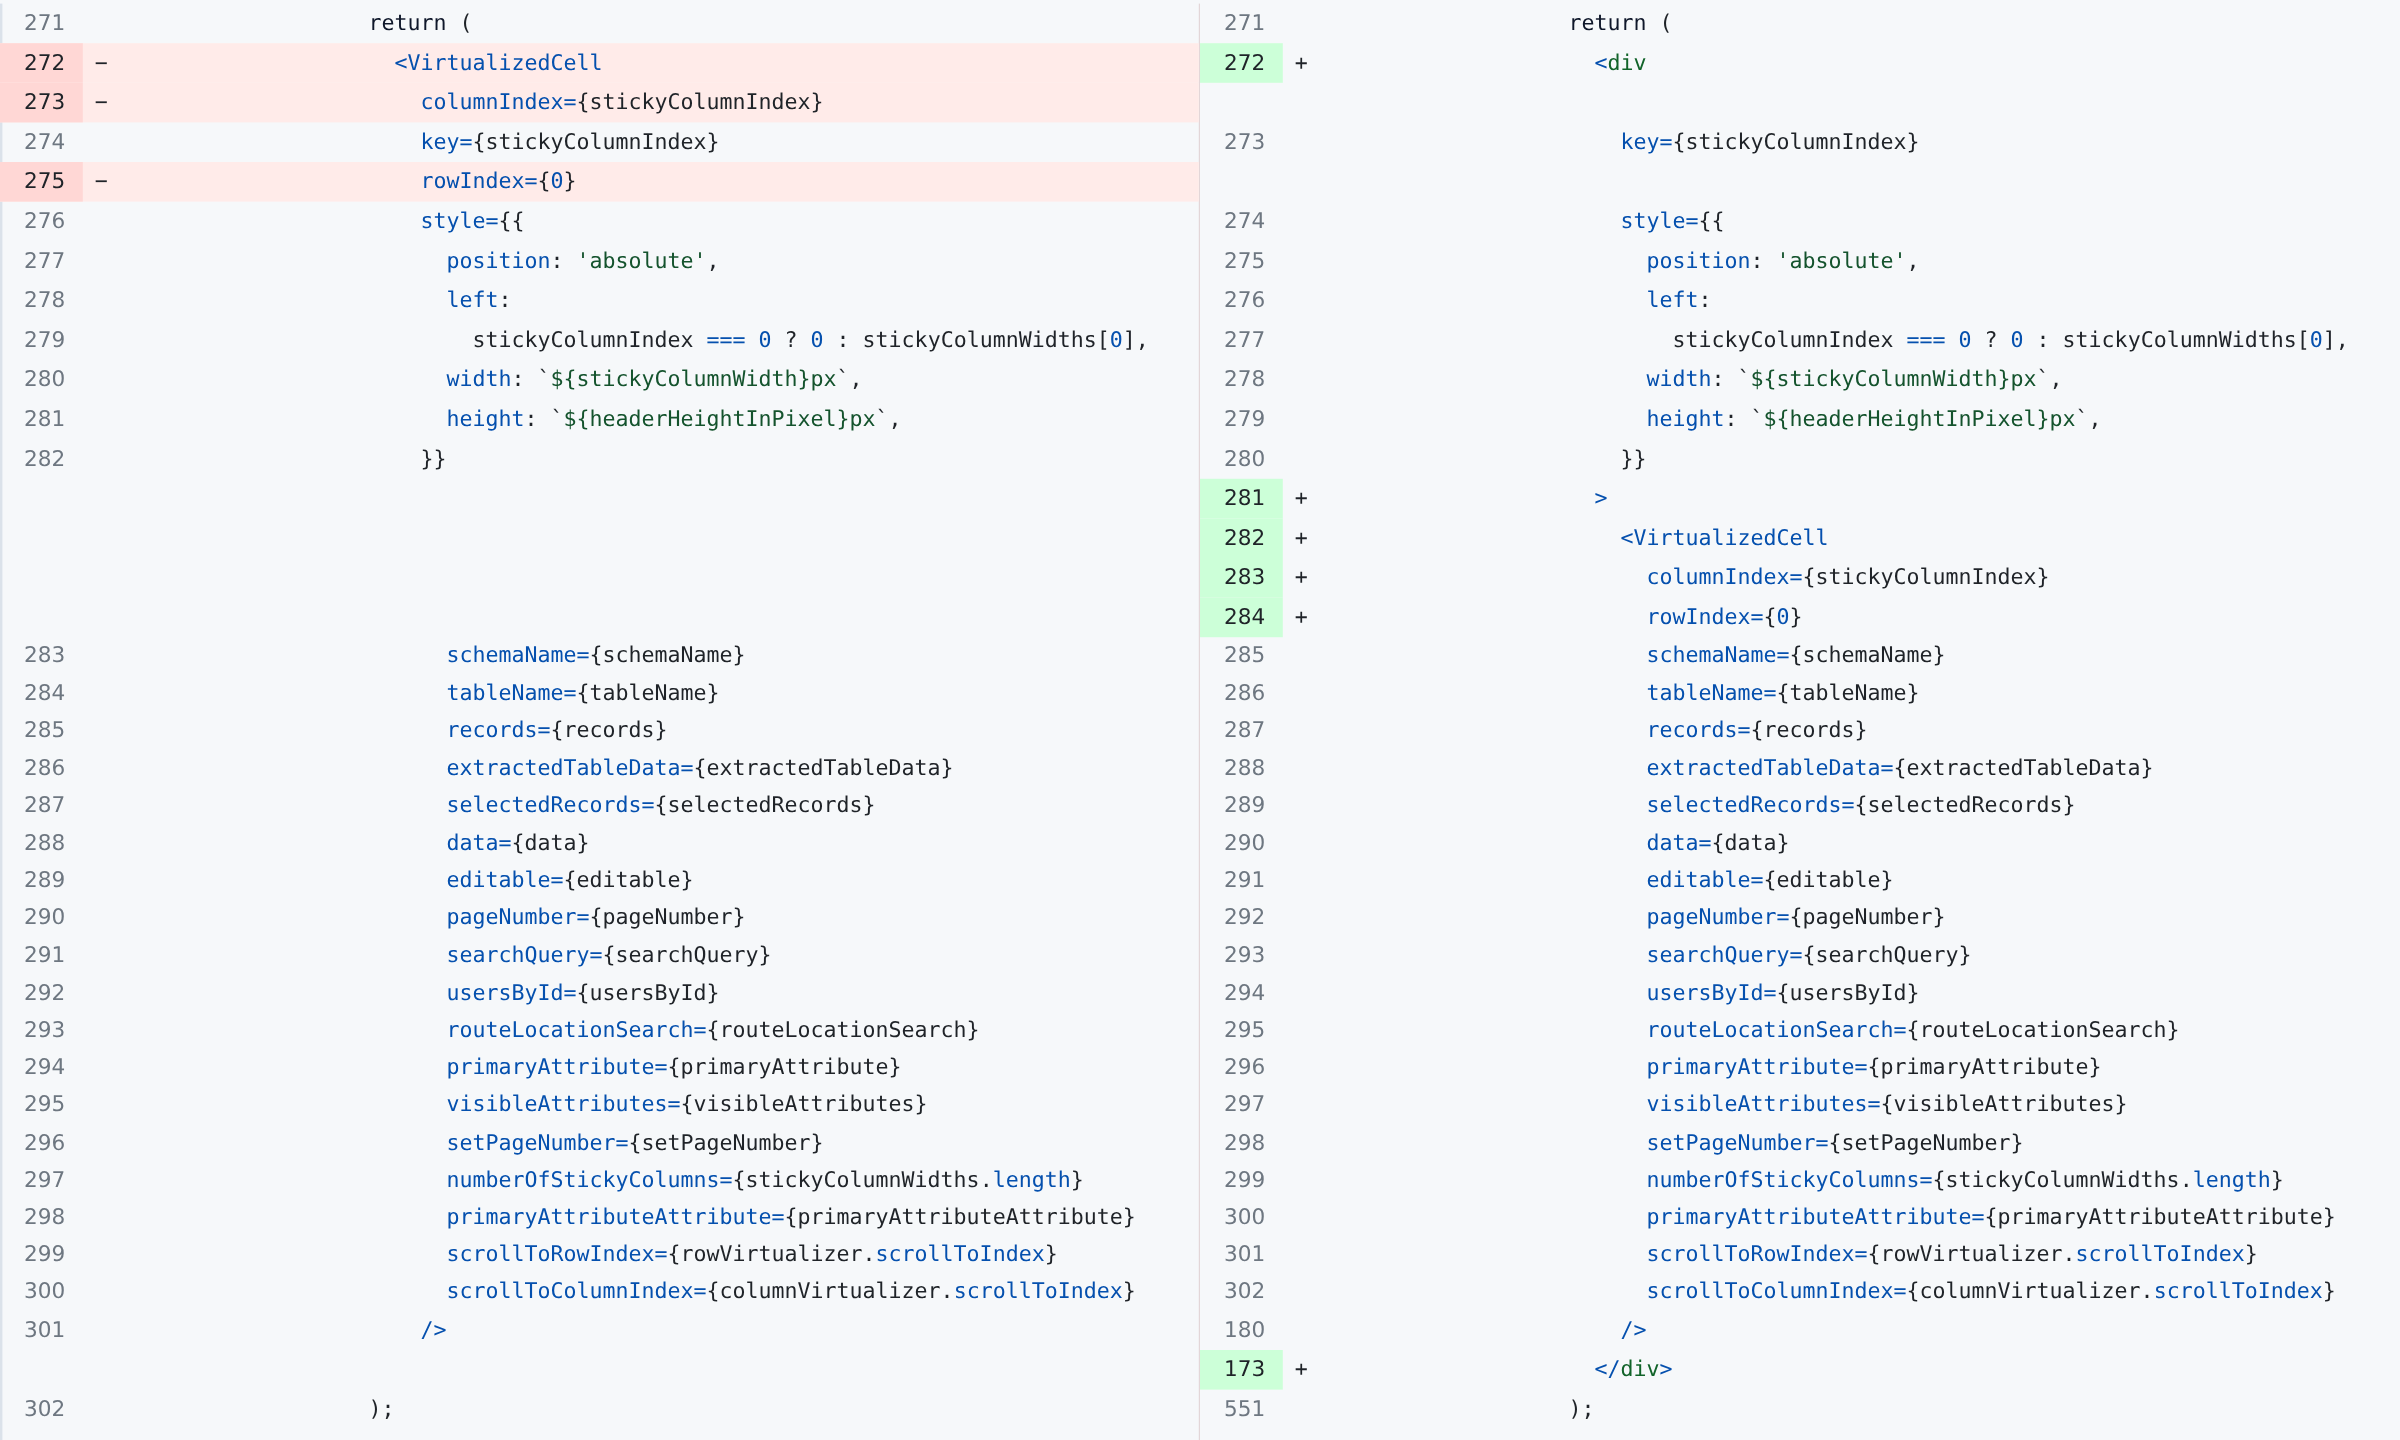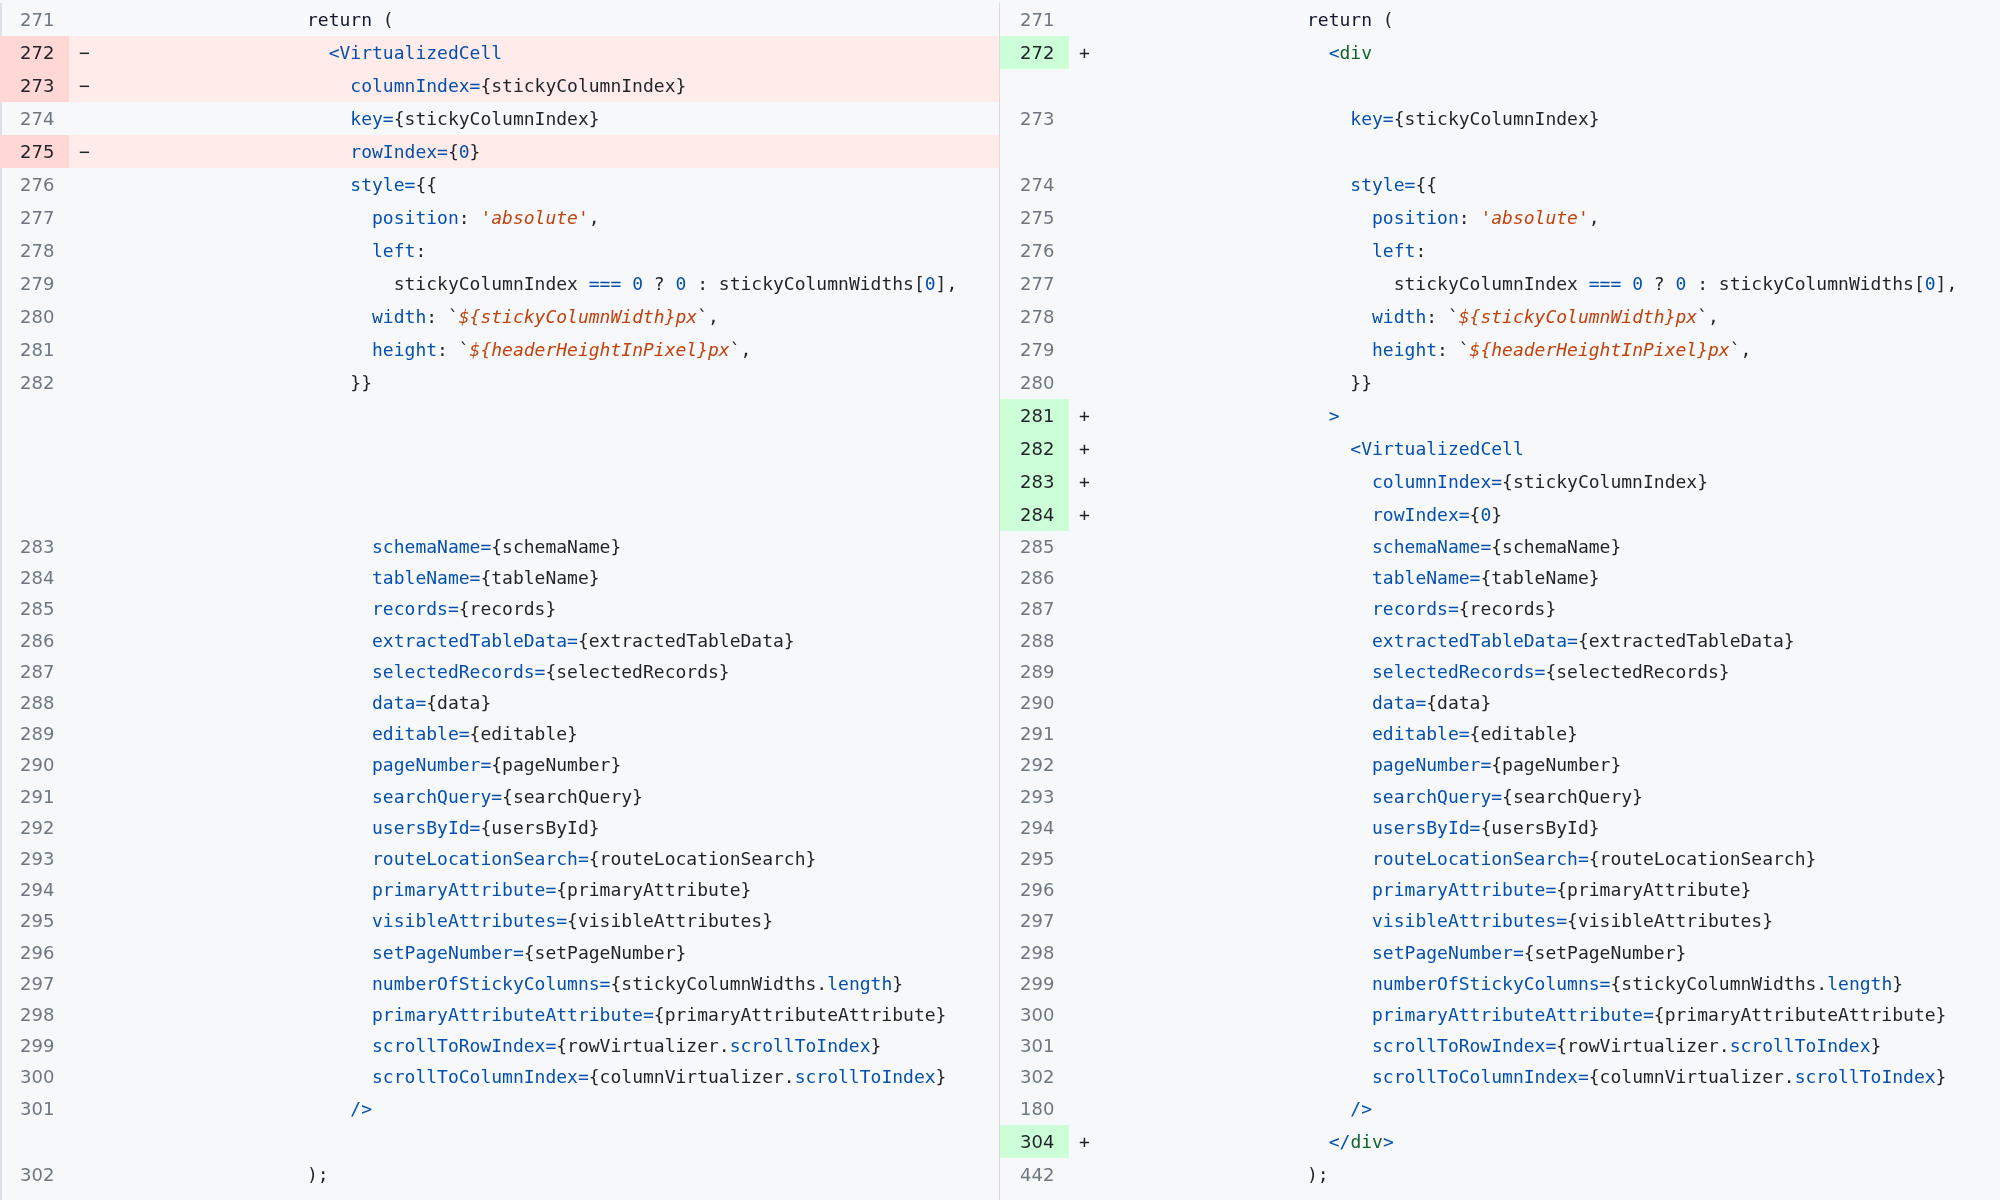--- a/index.html
+++ b/index.html
@@ -23,21 +23,21 @@
     }
     .marker { width: 30px; padding-left: 10px; flex: none; color: #1f2328; }
     .code { flex: 1; height: 100%; display: flex; align-items: center; padding-left: 198px; overflow: hidden; }
     .row.del { background: #ffebe9; }
     .row.del .gutter { background: #ffd7d5; color: #1f2328; }
     .row.add .gutter { background: #ccffd8; color: #1f2328; }
     .row.empty .gutter { color: transparent; }
     .kw { color: #0f172a; }
     .attr { color: #0550ae; }
     .tag { color: #116329; }
-    .str { color: #c2410c; font-style: italic; }
+    .str { color: #14532d; }
     .num { color: #0550ae; }
     .op { color: #0550ae; }
     .plain { color: #1f2328; }
   </style>
 </head>
 <body>
 
 <div class="diff">
   <div class="pane left">
       <div class="row ctx" style="height: 33px;"><span class="gutter">271</span><span class="marker"></span><span class="code"><span class="kw">return</span><span class="plain"> (</span></span></div>
@@ -107,16 +107,16 @@
       <div class="row ctx" style="height: 31.2px;"><span class="gutter">294</span><span class="marker"></span><span class="code"><span class="plain">      </span><span class="attr">usersById=</span><span class="plain">{usersById}</span></span></div>
       <div class="row ctx" style="height: 31.2px;"><span class="gutter">295</span><span class="marker"></span><span class="code"><span class="plain">      </span><span class="attr">routeLocationSearch=</span><span class="plain">{routeLocationSearch}</span></span></div>
       <div class="row ctx" style="height: 31.2px;"><span class="gutter">296</span><span class="marker"></span><span class="code"><span class="plain">      </span><span class="attr">primaryAttribute=</span><span class="plain">{primaryAttribute}</span></span></div>
       <div class="row ctx" style="height: 31.2px;"><span class="gutter">297</span><span class="marker"></span><span class="code"><span class="plain">      </span><span class="attr">visibleAttributes=</span><span class="plain">{visibleAttributes}</span></span></div>
       <div class="row ctx" style="height: 31.2px;"><span class="gutter">298</span><span class="marker"></span><span class="code"><span class="plain">      </span><span class="attr">setPageNumber=</span><span class="plain">{setPageNumber}</span></span></div>
       <div class="row ctx" style="height: 31.2px;"><span class="gutter">299</span><span class="marker"></span><span class="code"><span class="plain">      </span><span class="attr">numberOfStickyColumns=</span><span class="plain">{stickyColumnWidths.</span><span class="attr">length</span><span class="plain">}</span></span></div>
       <div class="row ctx" style="height: 31.2px;"><span class="gutter">300</span><span class="marker"></span><span class="code"><span class="plain">      </span><span class="attr">primaryAttributeAttribute=</span><span class="plain">{primaryAttributeAttribute}</span></span></div>
       <div class="row ctx" style="height: 31.2px;"><span class="gutter">301</span><span class="marker"></span><span class="code"><span class="plain">      </span><span class="attr">scrollToRowIndex=</span><span class="plain">{rowVirtualizer.</span><span class="attr">scrollToIndex</span><span class="plain">}</span></span></div>
       <div class="row ctx" style="height: 31.2px;"><span class="gutter">302</span><span class="marker"></span><span class="code"><span class="plain">      </span><span class="attr">scrollToColumnIndex=</span><span class="plain">{columnVirtualizer.</span><span class="attr">scrollToIndex</span><span class="plain">}</span></span></div>
       <div class="row ctx" style="height: 33px;"><span class="gutter">180</span><span class="marker"></span><span class="code"><span class="plain">    </span><span class="attr">/&gt;</span></span></div>
-      <div class="row add" style="height: 33px;"><span class="gutter">304</span><span class="marker">+</span><span class="code"><span class="plain">  </span><span class="attr">&lt;/</span><span class="tag">div</span><span class="attr">&gt;</span></span></div>
-      <div class="row ctx" style="height: 33px;"><span class="gutter">442</span><span class="marker"></span><span class="code"><span class="plain">);</span></span></div>
+      <div class="row add" style="height: 33px;"><span class="gutter">173</span><span class="marker">+</span><span class="code"><span class="plain">  </span><span class="attr">&lt;/</span><span class="tag">div</span><span class="attr">&gt;</span></span></div>
+      <div class="row ctx" style="height: 33px;"><span class="gutter">551</span><span class="marker"></span><span class="code"><span class="plain">);</span></span></div>
     </div>
 </div>
 
 </body></html>

